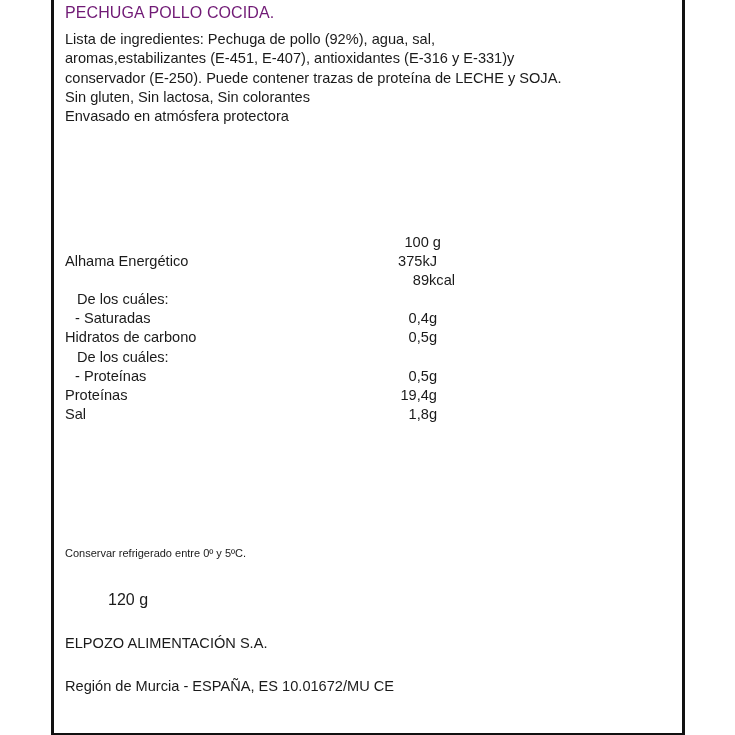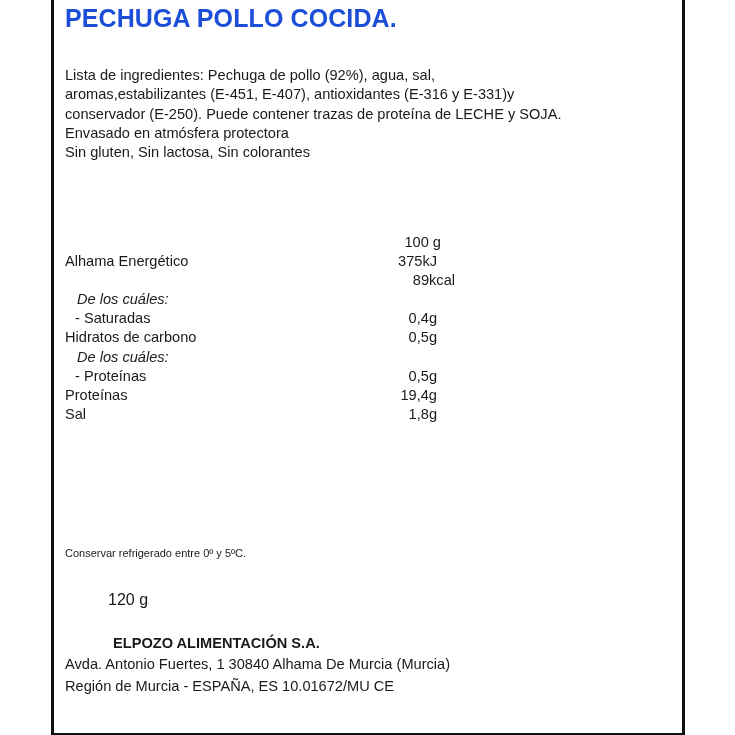--- a/index.html
+++ b/index.html
@@ -1,48 +1,48 @@
 <!DOCTYPE html>
 <html><head>
   <meta charset="utf-8">
   <style>
     html, body { margin: 0; padding: 0; background: #ffffff; }
     body { width: 735px; height: 735px; position: relative; overflow: hidden;
            font-family: "Liberation Sans", sans-serif; color: #1a1a1a; }
     .label-box { position: absolute; left: 51px; top: -3px; width: 628px; height: 733px;
                  border: 3px solid #111; background: #fff; }
-    .title { position: absolute; left: 11px; top: 4px; font-size: 25px; font-weight: bold;
-             letter-spacing: 0.1px; color: #1d4ed8; white-space: nowrap; }
-    .ingredients { position: absolute; left: 11px; top: 30px; font-size: 14.6px; line-height: 19.3px; margin-top: 36px; }
+    .title { position: absolute; left: 11px; top: 4px; font-size: 16px; font-weight: normal;
+             letter-spacing: 0.1px; color: #701a75; white-space: nowrap; }
+    .ingredients { position: absolute; left: 11px; top: 30px; font-size: 14.6px; line-height: 19.3px; }
     .ingredients div { white-space: nowrap; }
     .nutri { position: absolute; left: 11px; top: 233px; width: 420px; }
     .nrow { position: relative; height: 19.1px; font-size: 14.6px; line-height: 19px; }
     .nrow .lab { position: absolute; left: 0; white-space: nowrap; }
-    .nrow .lab.indent1 { left: 12px; font-style: italic; }
+    .nrow .lab.indent1 { left: 12px; }
     .nrow .lab.indent2 { left: 10px; }
     .nrow .val { position: absolute; right: 48px; white-space: nowrap; text-align: left; }
     .nrow .val.kcal { right: 30px; }
     .nrow .val.hdr { right: 44px; }
     .storage { position: absolute; left: 11px; top: 547px; font-size: 11px; }
     .weight { position: absolute; left: 11px; top: 591px; font-size: 16px; font-weight: normal; margin-left: 43px; }
-    .company { position: absolute; left: 11px; top: 635px; font-size: 14.6px; font-weight: bold; margin-left: 48px; }
+    .company { position: absolute; left: 11px; top: 635px; font-size: 14.6px; font-weight: normal; }
     .addr { position: absolute; left: 11px; font-size: 14.6px; white-space: nowrap; }
   </style>
 </head>
 <body>
 
 <div class="label-box">
   <div class="title">PECHUGA POLLO COCIDA.</div>
 
   <div class="ingredients">
     <div>Lista de ingredientes: Pechuga de pollo (92%), agua, sal,</div>
     <div>aromas,estabilizantes (E-451, E-407), antioxidantes (E-316 y E-331)y</div>
     <div>conservador (E-250). Puede contener trazas de proteína de LECHE y SOJA.</div>
+    <div>Sin gluten, Sin lactosa, Sin colorantes</div>
     <div>Envasado en atmósfera protectora</div>
-    <div>Sin gluten, Sin lactosa, Sin colorantes</div>
   </div>
 
   <div class="nutri">
     <div class="nrow">
       <span class="val hdr">100 g</span>
     </div>
     <div class="nrow">
       <span class="lab">Alhama  Energético</span>
       <span class="val">375kJ</span>
     </div>
@@ -76,15 +76,14 @@
     </div>
     <div class="nrow">
       <span class="lab">Sal</span>
       <span class="val">1,8g</span>
     </div>
   </div>
 
   <div class="storage">Conservar refrigerado entre 0º y 5ºC.</div>
   <div class="weight">120 g</div>
   <div class="company">ELPOZO ALIMENTACIÓN S.A.</div>
-  <div class="addr" style="top:656px;">Avda. Antonio Fuertes, 1 30840 Alhama De Murcia (Murcia)</div>
   <div class="addr" style="top:678px;">Región de Murcia - ESPAÑA,  ES 10.01672/MU CE</div>
 </div>
 
 </body></html>

